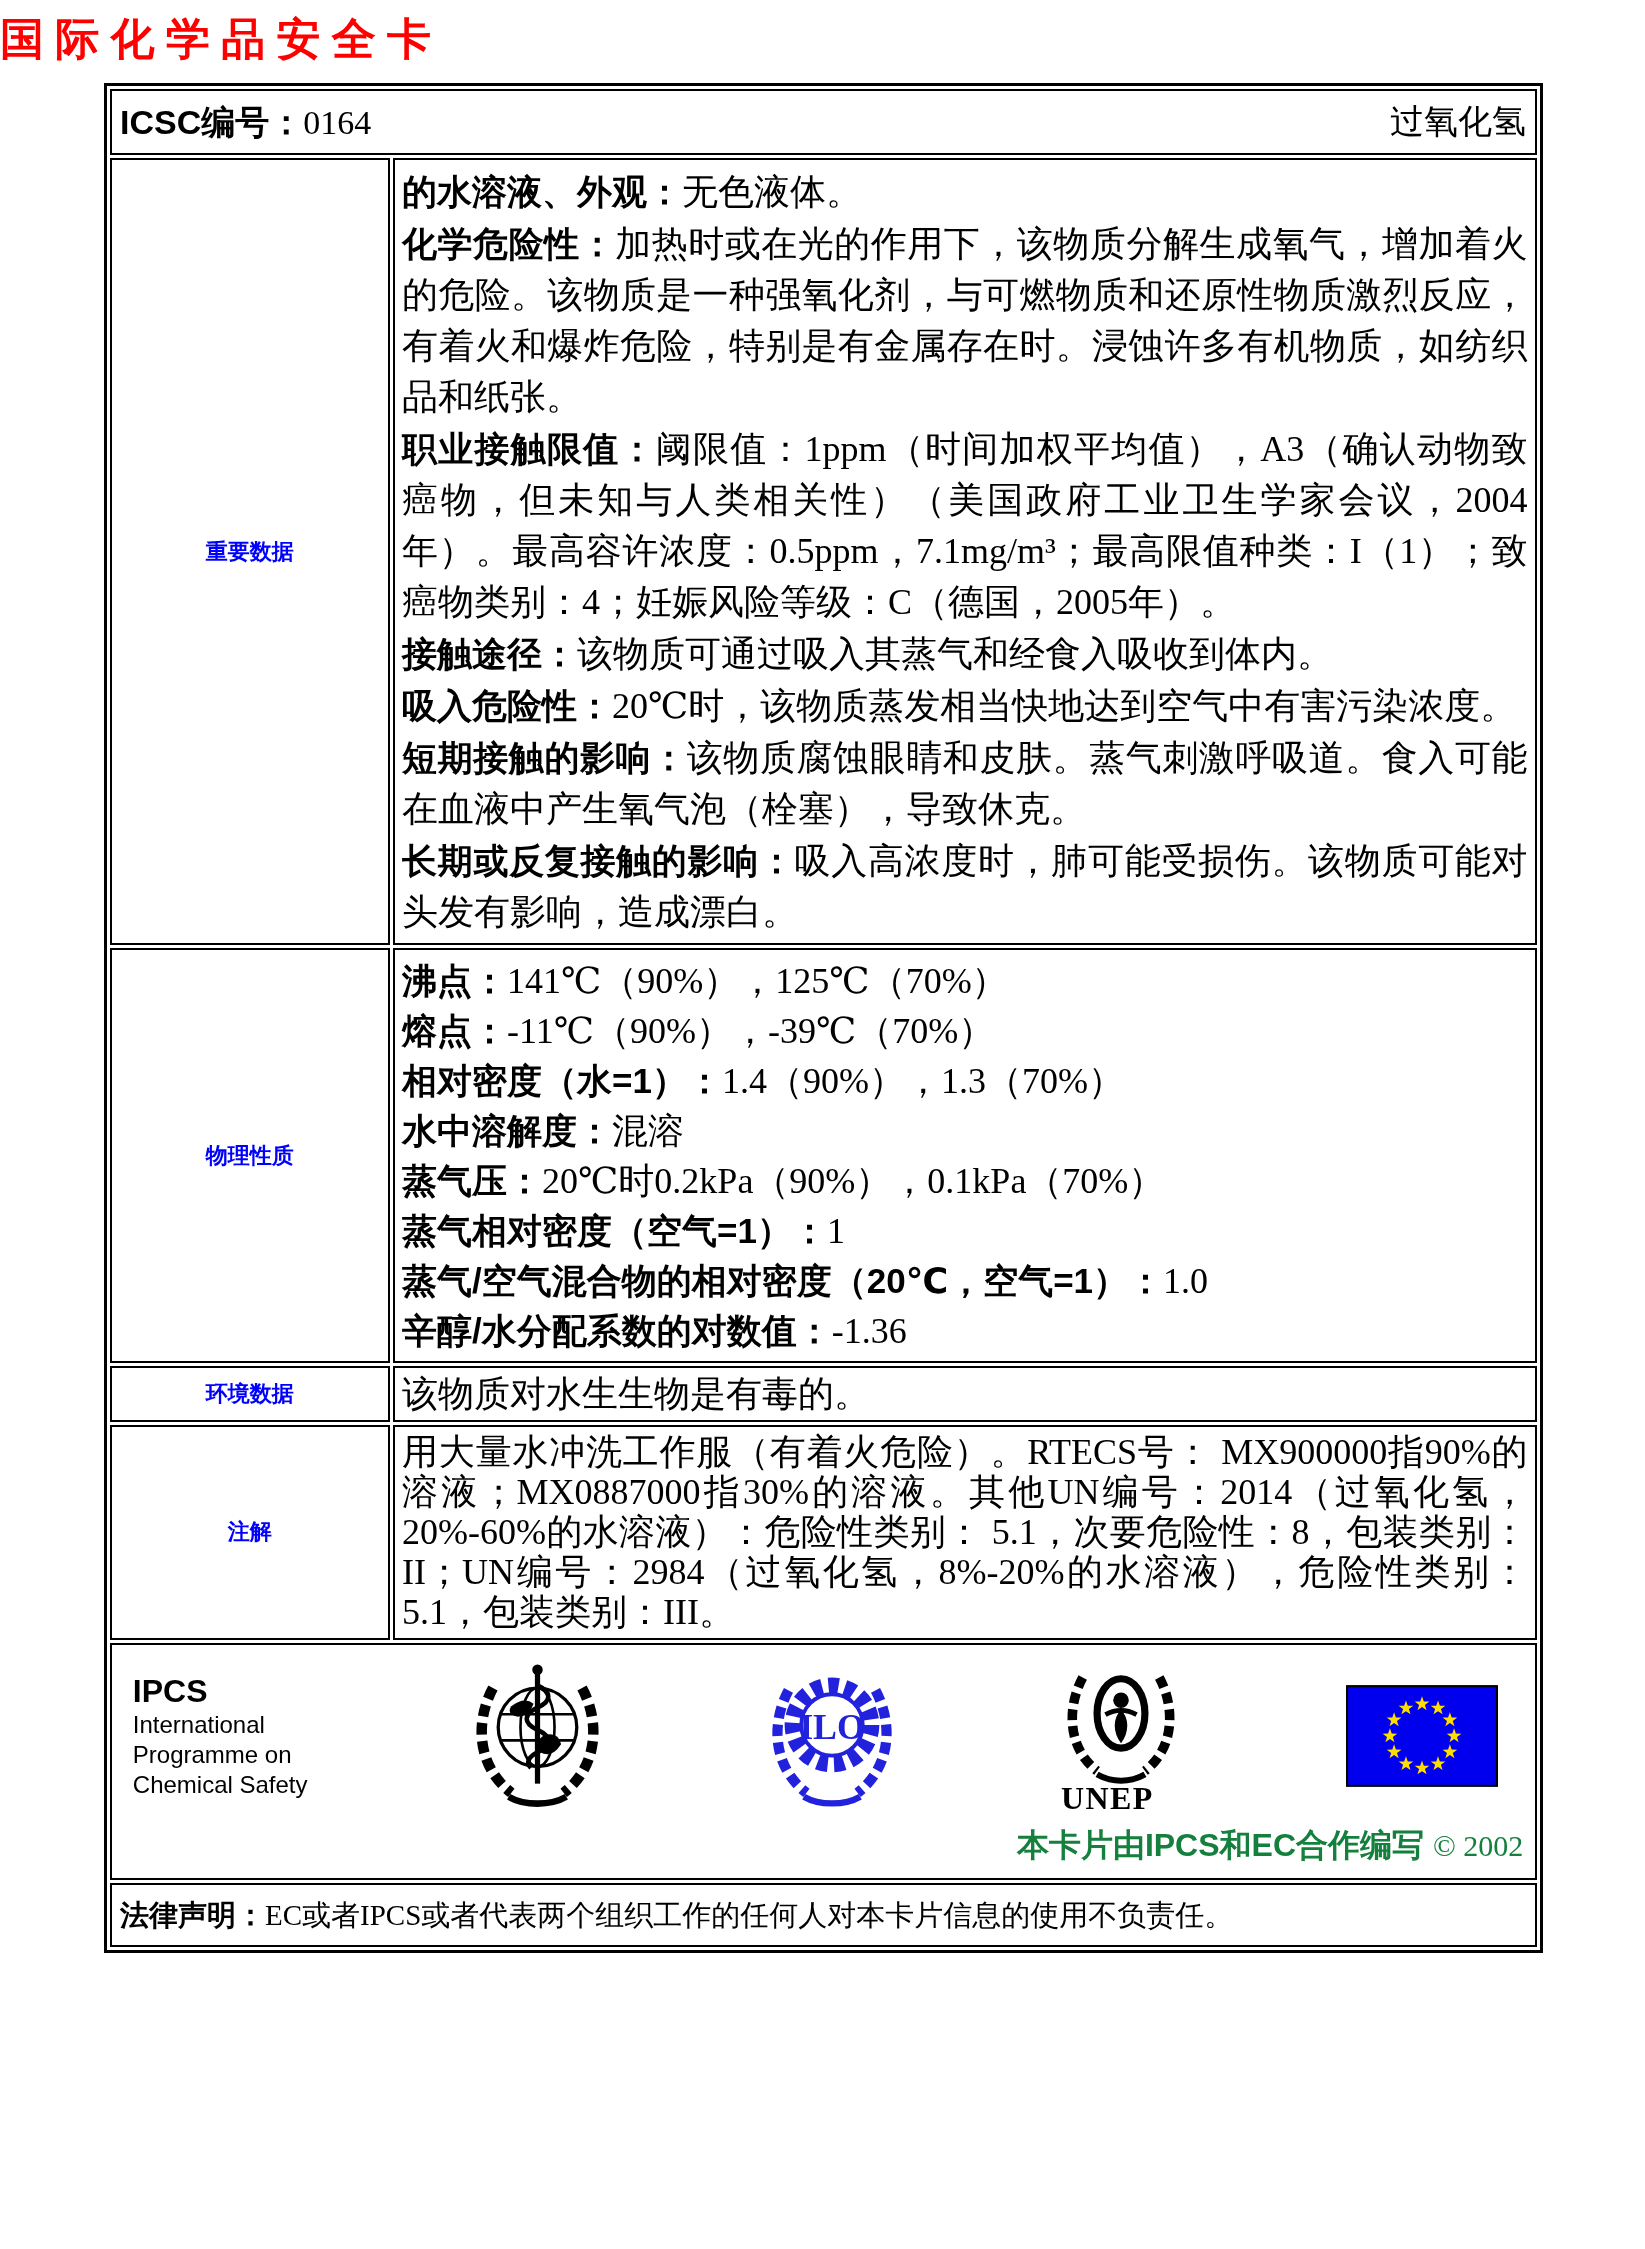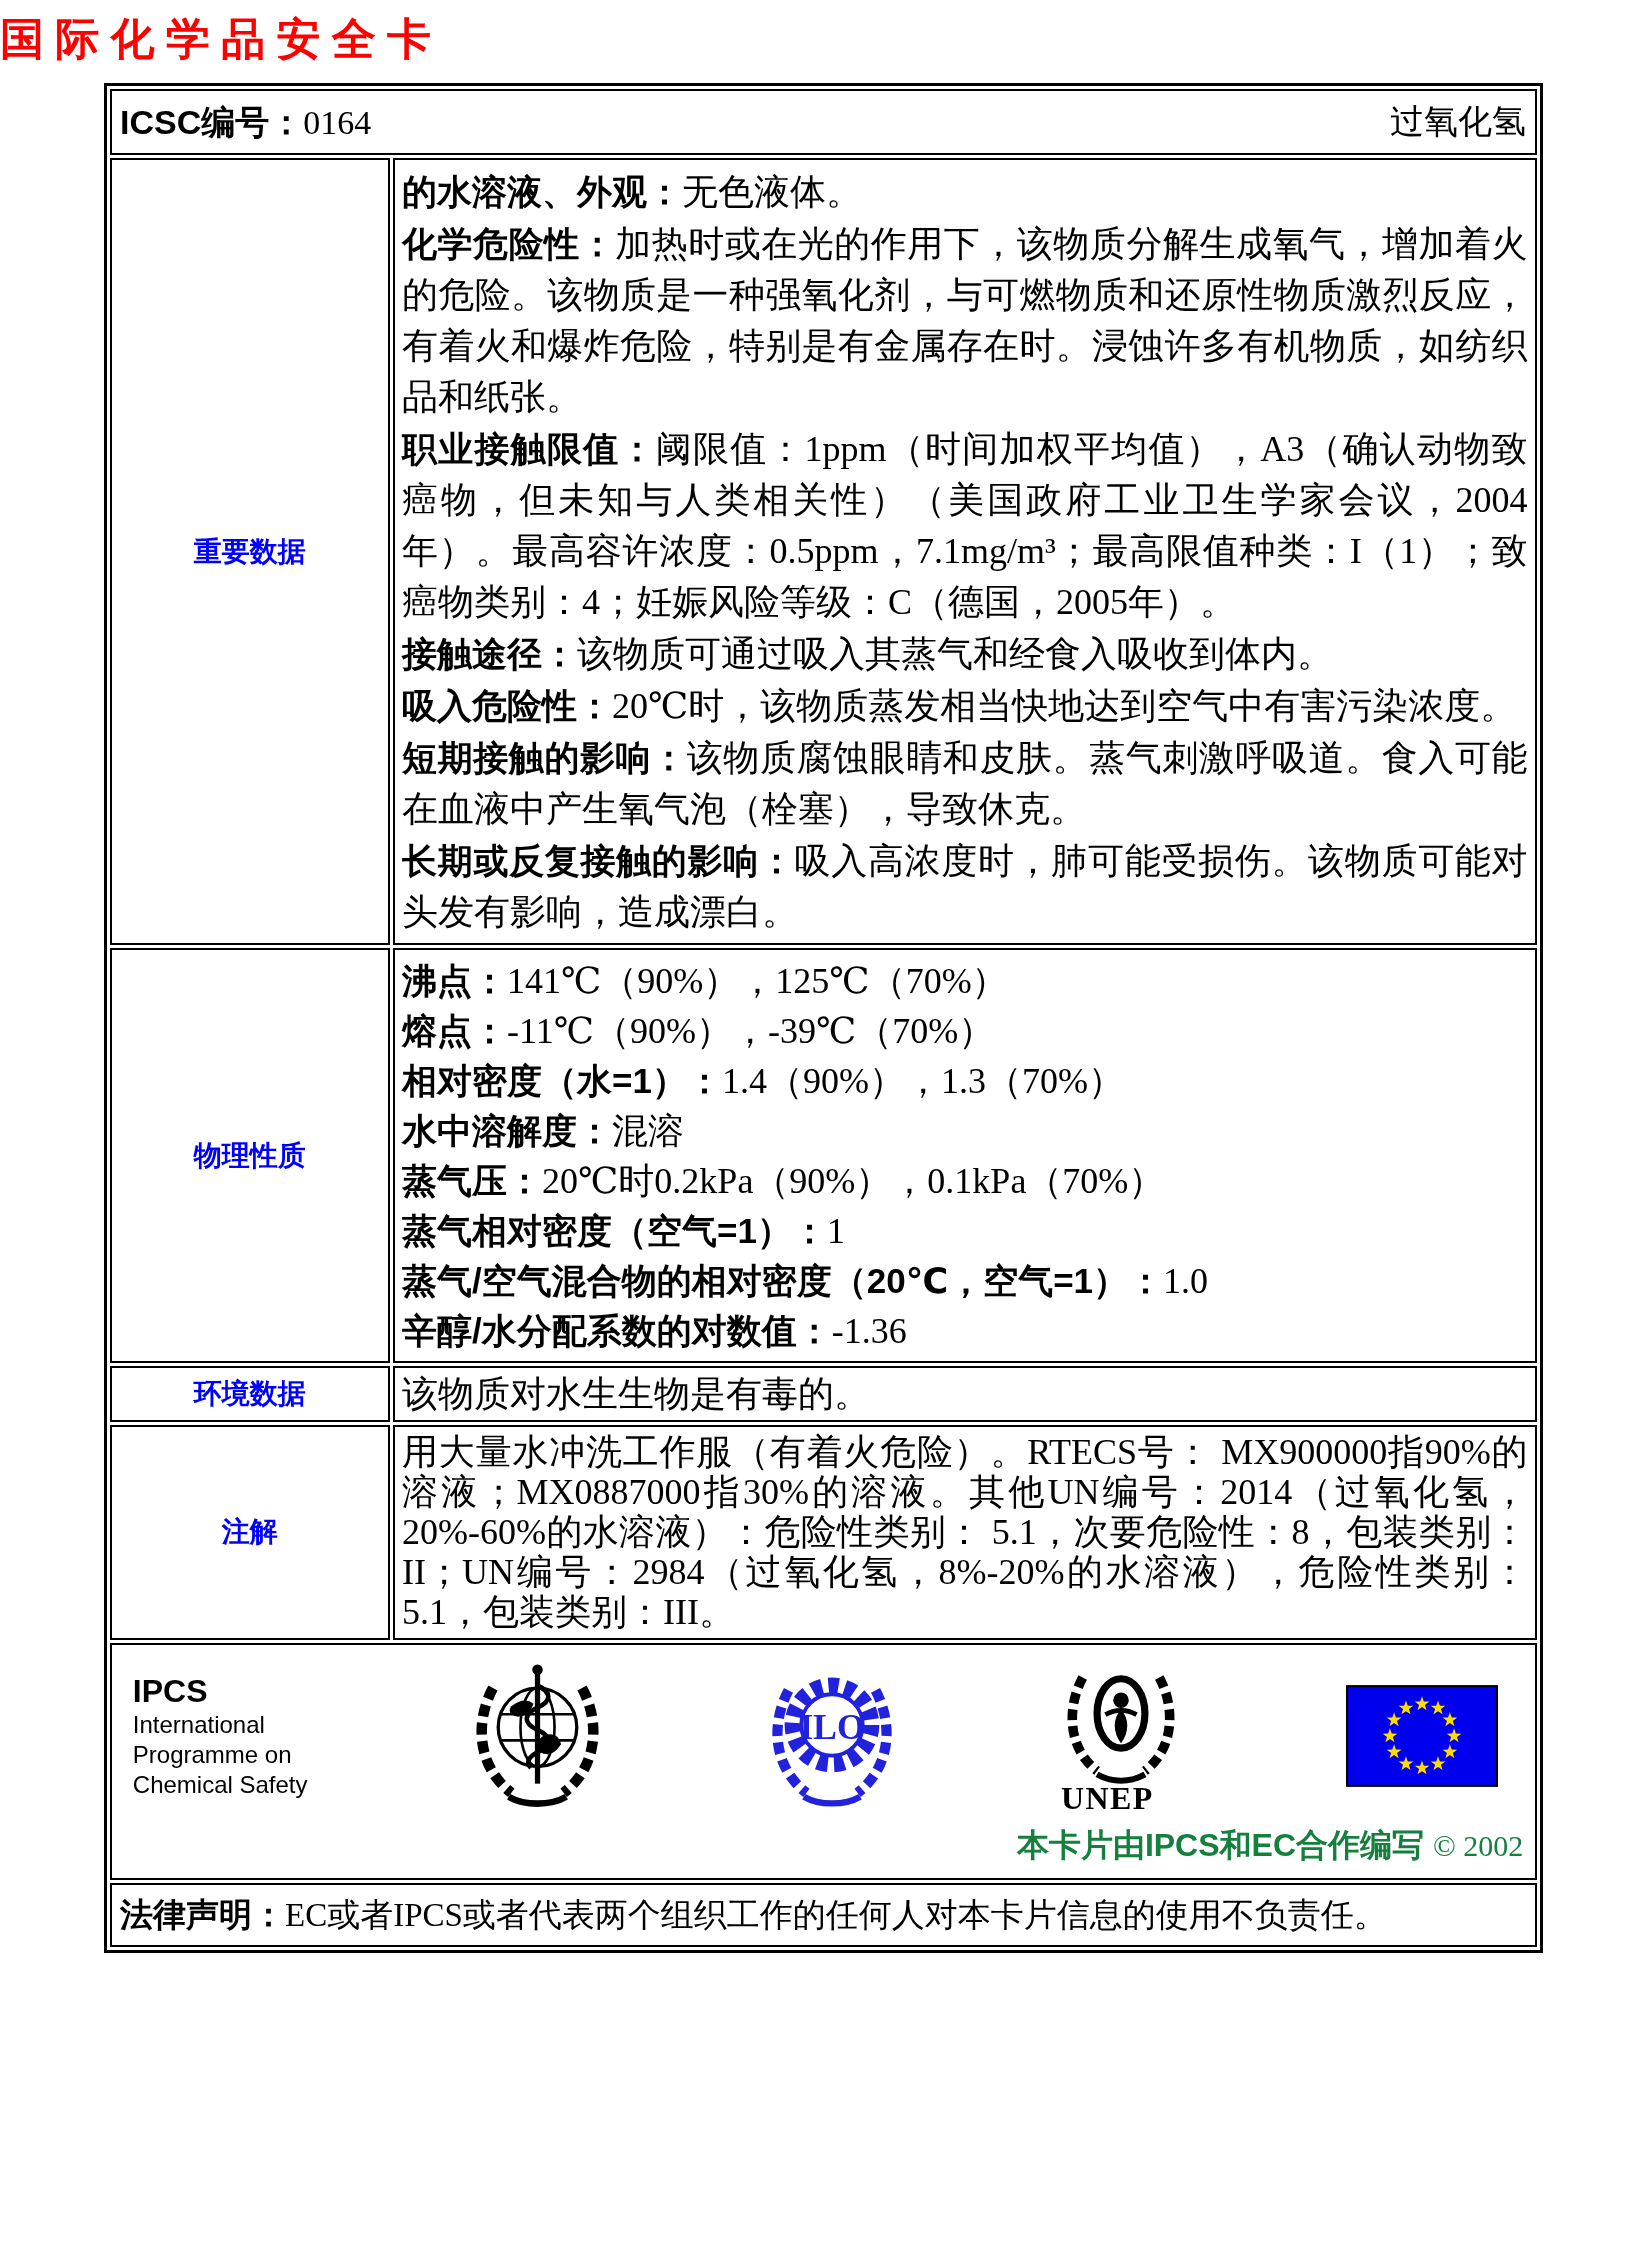--- a/index.html
+++ b/index.html
@@ -3,38 +3,38 @@
 <meta charset="utf-8">
 <style>
   html,body{margin:0;padding:0;background:#fff;}
   body{width:1646px;height:2250px;font-family:"Liberation Serif","DejaVu Serif",serif;color:#000;overflow:hidden;}
   .page-title{margin:10px 0 14px;text-align:left;color:#FF0000;font-weight:bold;
     font-size:44px;letter-spacing:11.3px;font-family:Liberation Serif, serif;}
   .card{width:1433px;margin:0 auto;border:3.5px solid #000;}
   table.icsc{width:100%;border-collapse:separate;border-spacing:3.5px;}
   td{border:2.1px solid #000;vertical-align:middle;}
   td.lbl{width:271px;text-align:center;color:#0000FF;font-family:"Liberation Sans","DejaVu Sans",sans-serif;
-    font-weight:bold;font-size:28px;padding:2.8px;}
+    font-weight:bold;font-size:22px;padding:2.8px;}
   td.content{font-size:36px;line-height:51px;text-align:justify;padding:5.6px 7px;}
   td.content p{margin:0;}
   .blab{color:#000000;font-family:"Liberation Sans","DejaVu Sans",sans-serif;font-weight:bold;font-size:35px;}
   td.phys{line-height:50px;}
   td.oneline,td.notes{line-height:40px;}
   td.c-header{font-size:34px;line-height:44px;padding:8.5px 8.5px;}
   .hdr-flex{display:flex;justify-content:space-between;align-items:center;}
   td.footer-cell{padding:8.5px 11.3px 5.6px;}
   .logo-row{display:flex;align-items:center;justify-content:space-between;padding:2.8px 25.4px 0 10px;}
   .ipcs-block{font-family:"Liberation Sans","DejaVu Sans",sans-serif;font-size:24px;line-height:30px;}
   .ipcs-acro{font-size:32px;font-weight:bold;line-height:37px;}
   .unep-wrap{text-align:left;}
   .unep-label{font-family:"Liberation Serif",serif;font-weight:bold;font-size:32px;letter-spacing:1.4px;margin-top:-4.2px;}
   .credit{text-align:right;margin:7px 0 4.2px;color:#15803d;font-size:32px;
     font-family:"Liberation Sans","DejaVu Sans",sans-serif;font-weight:bold;}
   .credit .copy{font-weight:normal;font-family:"Liberation Serif",serif;font-size:30px;}
-  td.legal{font-size:33px;line-height:38px;padding:11.3px 8.5px;}
+  td.legal{font-size:29px;line-height:38px;padding:11.3px 8.5px;}
   .legal-lab{font-family:"Liberation Sans","DejaVu Sans",sans-serif;font-weight:bold;}
   svg{display:block;}
 </style>
 </head>
 <body>
 
 <div class="page">
 
   <h1 class="page-title">国际化学品安全卡</h1>
 

